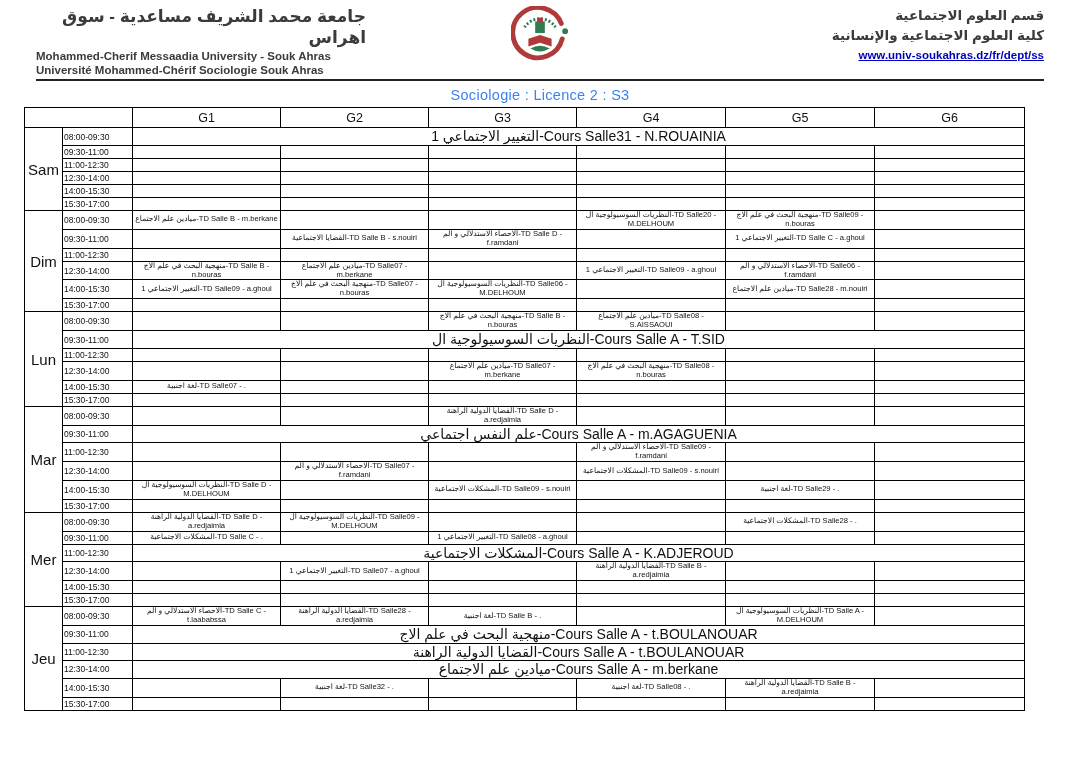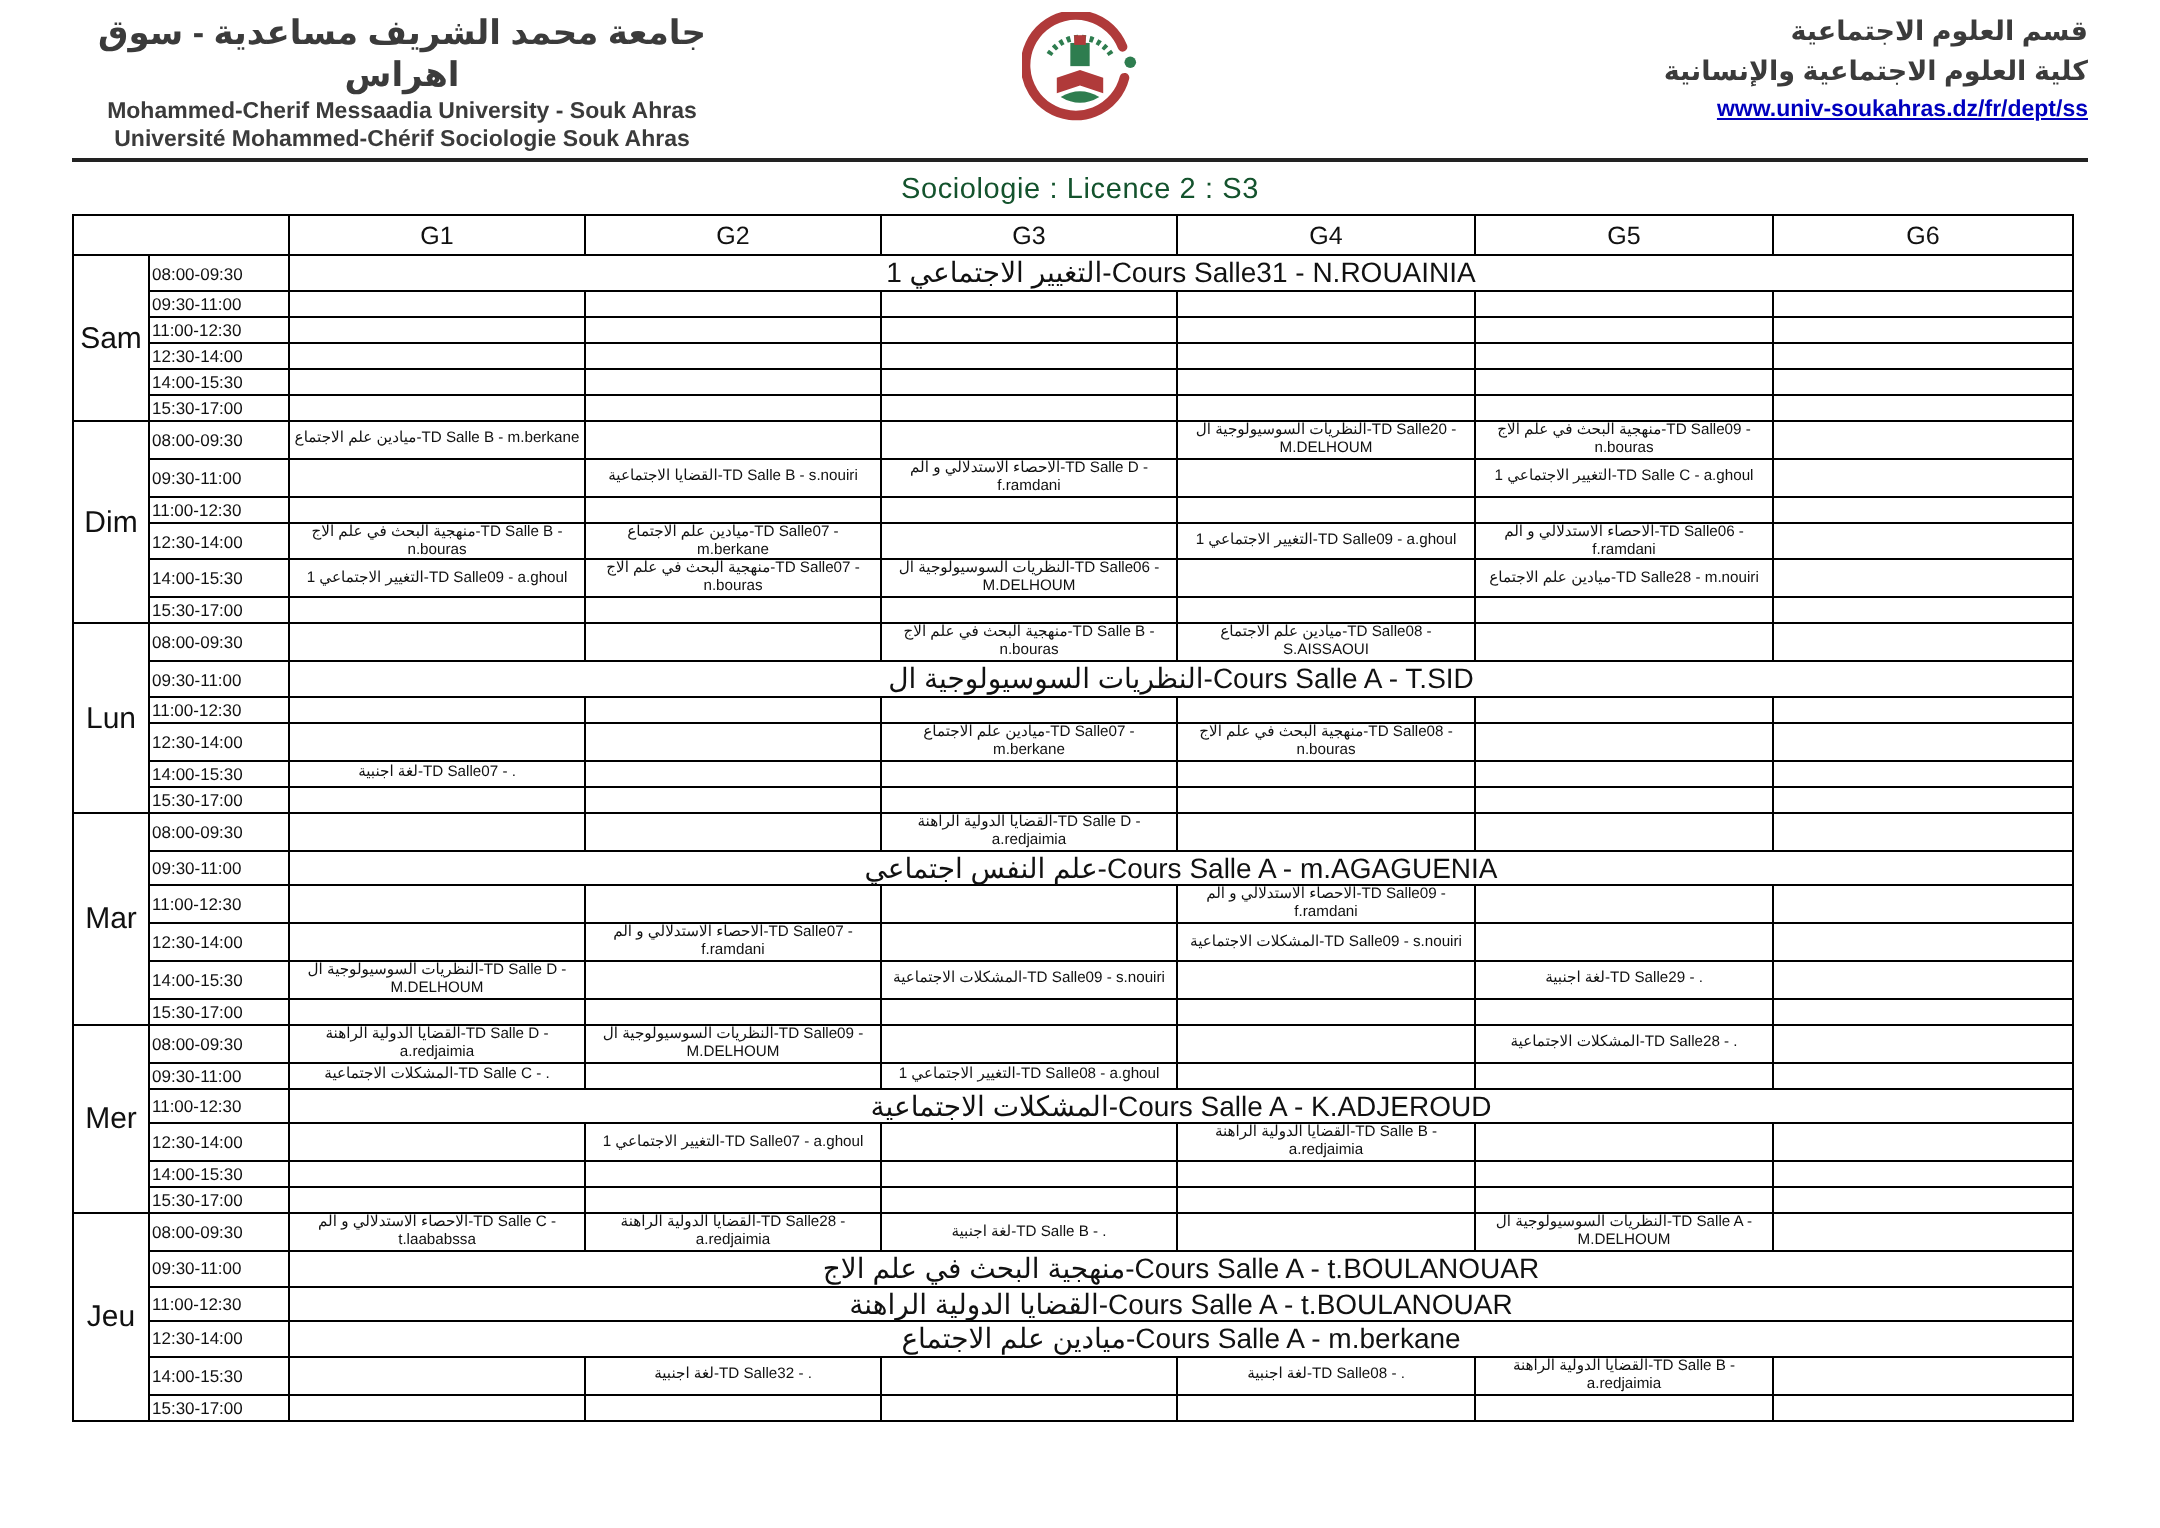--- a/index.html
+++ b/index.html
@@ -6,34 +6,34 @@
   body{
     width:1080px;height:764px;background:#ffffff;
     font-family:"Liberation Sans","DejaVu Sans",sans-serif;
     color:#111;overflow:hidden;
   }
   .page{position:relative;width:1080px;height:764px;}
 
   
   .hdr{display:flex;justify-content:space-between;align-items:flex-start;
        padding:6px 36px 0 36px;}
-  .hdr-left{width:330px;text-align:center;}
+  .hdr-left{width:330px;}
   .hdr-left .ar{font-size:17px;font-weight:bold;color:#3b3b3b;direction:rtl;line-height:1.25;}
   .hdr-left .en,.hdr-left .fr{font-size:11.5px;font-weight:bold;color:#3b3b3b;line-height:1.25;}
   .hdr-logo{width:70px;height:60px;display:flex;justify-content:center;}
   .hdr-right{width:330px;text-align:right;}
   .hdr-right .ar{font-size:13.5px;font-weight:bold;color:#3b3b3b;direction:rtl;line-height:1.45;}
   .hdr-right a{font-size:11.5px;font-weight:bold;color:#0000bf;text-decoration:underline;}
   .hdr-rule{border:none;border-top:2px solid #222;margin:2px 36px 0 36px;}
 
   
-  .doc-title{text-align:center;font-size:14.5px;color:#14532d;margin:6px 0 4px 0;letter-spacing:.3px;}
+  .doc-title{text-align:center;font-size:14.5px;color:#3b82f6;margin:6px 0 4px 0;letter-spacing:.3px;}
 
   
-  table.tt{border-collapse:collapse;table-layout:fixed;margin-left:36px;width:1000px;padding-left:20px;}
+  table.tt{border-collapse:collapse;table-layout:fixed;margin-left:24px;width:1000px;padding-left:20px;}
   table.tt th,table.tt td{border:1.6px solid #000;}
   table.tt thead th{height:17px;font-size:12.5px;font-weight:400;background:#fff;}
   td.day{font-size:15px;text-align:center;font-weight:400;}
   td.time{font-size:8.5px;white-space:nowrap;height:12px;padding:0 1px;}
   td.cell,td.merged{font-size:7.6px;text-align:center;line-height:1.18;
        padding:0 2px;direction:ltr;height:12px;color:#111;}
   td.merged{font-size:14px;}
 </style>
 </head>
 <body>

